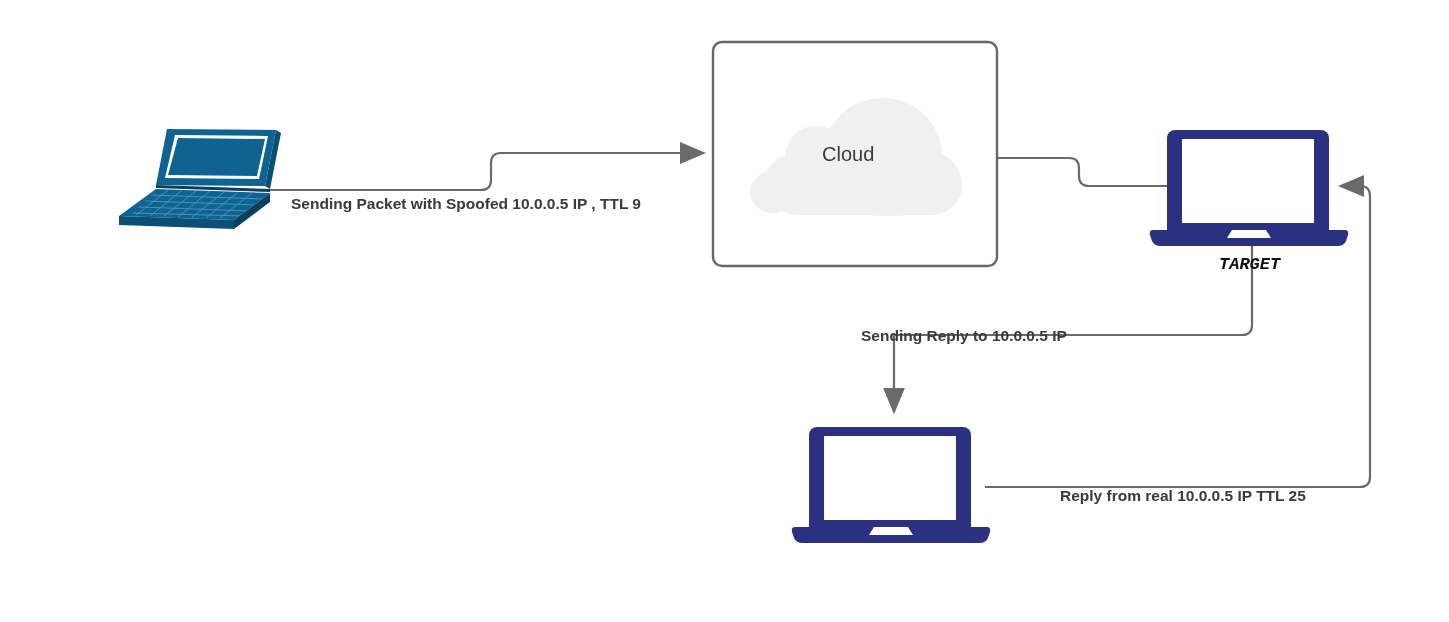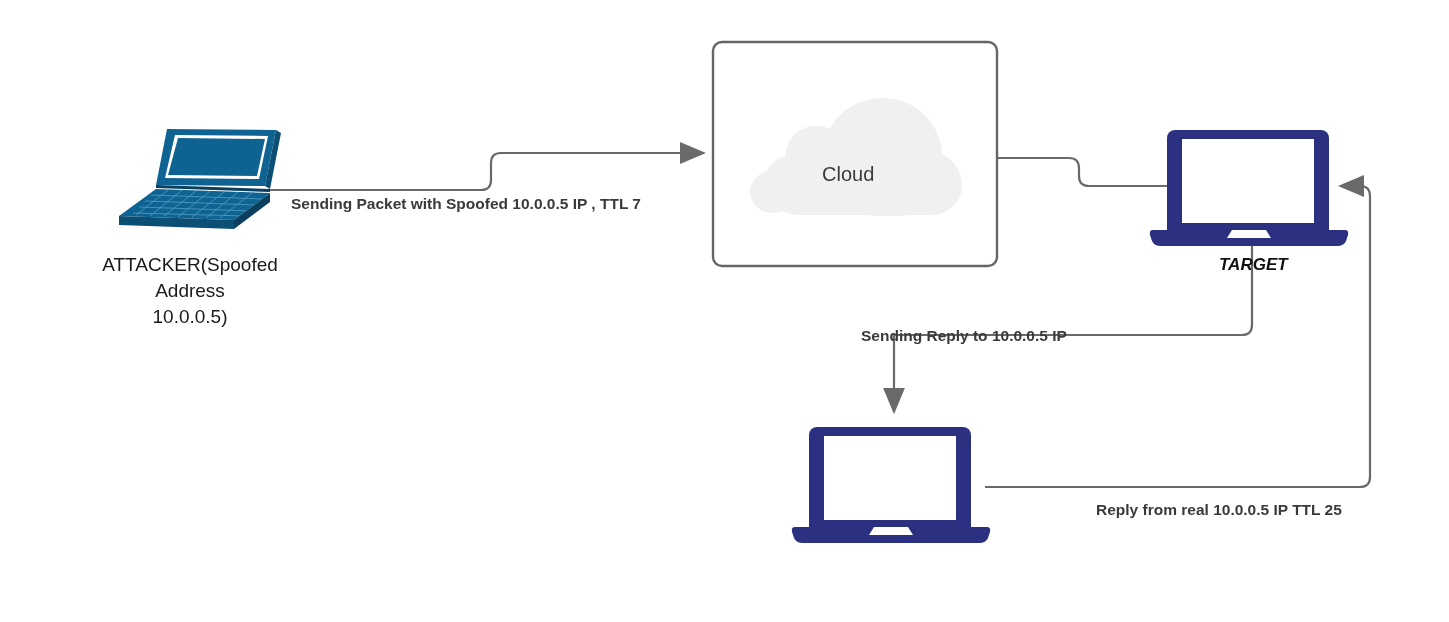--- a/index.html
+++ b/index.html
@@ -38,21 +38,20 @@
     font-weight: bold;
     white-space: nowrap;
     font-family: "Liberation Sans", sans-serif;
   }
   .cloud-caption {
     position: absolute;
     color: #3b3b3b;
     font-size: 20px;
     white-space: nowrap;
     font-family: "Liberation Sans", sans-serif;
-    margin-top: 20px;
   }
   .target-caption {
     position: absolute;
     color: #111111;
     font-size: 17px;
     font-weight: bold;
     font-style: italic;
     white-space: nowrap;
     font-family: "Liberation Sans", sans-serif;
   }
@@ -146,28 +145,25 @@
 
     <g>
       <path d="M1187,130 h0" fill="none"></path>
       <path d="M817,427 h146 a8,8 0 0 1 8,8 v92 h-162 v-92 a8,8 0 0 1 8,-8 z" fill="#2B3180"></path>
       <rect x="824" y="436" width="132" height="84" fill="#ffffff"></rect>
       <path d="M795,527 h192 q4,0 3,5 l-2,6 q-2,5 -9,5 h-176 q-7,0 -9,-5 l-2,-6 q-1,-5 3,-5 z" fill="#2B3180"></path>
       <path d="M874,527 h34 l5,8 h-44 z" fill="#ffffff"></path>
     </g>
   </svg>
 
-  <div class="node-label" style="left: 45px; top: 252px; width: 290px;"><span>ATTACKER(Spoofed</span>
-<span>Address</span>
-<span>10.0.0.5)</span></div>
 
   <div class="cloud-caption" style="left: 822px; top: 143px;">Cloud</div>
 
-  <div class="target-caption" style="left: 1219px; top: 255px;">TARGET</div>
+  <div class="target-caption" style="left: 1219px; top: 255px; font-family: Liberation Mono, monospace;">TARGET</div>
 
 
-  <div class="edge-label" style="left: 291px; top: 195px;">Sending Packet with Spoofed 10.0.0.5 IP , TTL 7</div>
+  <div class="edge-label" style="left: 291px; top: 195px;">Sending Packet with Spoofed 10.0.0.5 IP , TTL 9</div>
 
   <div class="edge-label" style="left: 861px; top: 327px;">Sending Reply to 10.0.0.5 IP</div>
 
-  <div class="edge-label" style="left: 1060px; top: 501px; margin-left: 36px;">Reply from real 10.0.0.5 IP TTL 25</div>
+  <div class="edge-label" style="left: 1060px; top: 487px;">Reply from real 10.0.0.5 IP TTL 25</div>
 
 </div>
 
 </body></html>

